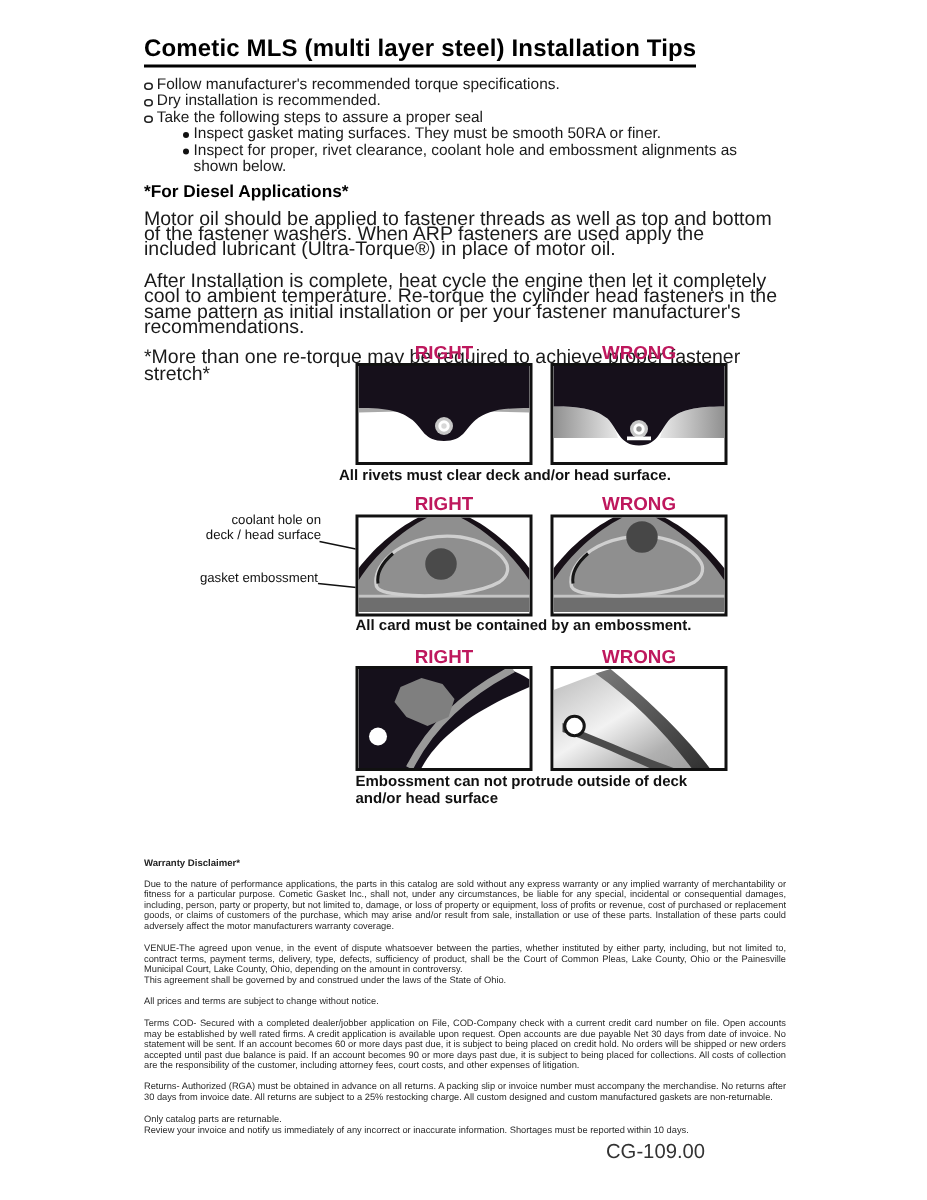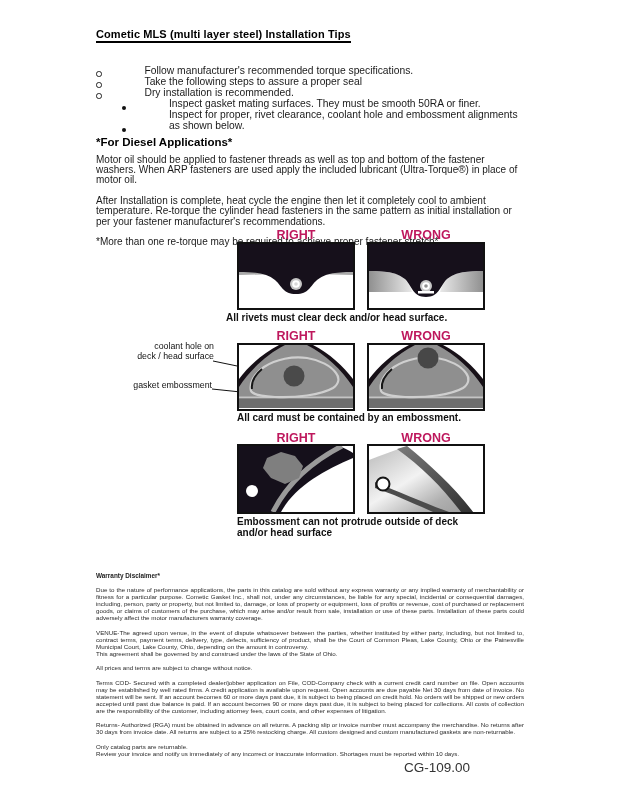--- a/index.html
+++ b/index.html
@@ -1,30 +1,30 @@
 <!DOCTYPE html>
 <html><head>
 <meta charset="utf-8">
 <style>
   html,body{margin:0;padding:0;background:#ffffff;}
   .page{position:relative;width:618px;height:800px;background:#ffffff;overflow:hidden;
         font-family:"Liberation Sans",sans-serif;color:#1a1a1a;}
   
   .content{position:absolute;left:96px;top:24px;width:424px;}
-  .title{font-size:11px;font-weight:700;color:#000;display:inline-block;
-         border-bottom:2px solid #000;padding-bottom:1px;margin:0 0 23px 0;letter-spacing:.1px;}
+  .title{font-size:16px;font-weight:700;color:#000;display:inline-block;
+         border-bottom:2px solid #000;padding-bottom:1px;margin:0 0 7px 0;letter-spacing:.1px;}
   ul.tips{list-style:none;margin:0;padding:0;font-size:10.3px;line-height:10.6px;}
-  ul.tips li{display:flex;align-items:flex-end;margin:0 0 0.5px 0;gap:40px;}
+  ul.tips li{display:flex;align-items:flex-start;margin:0 0 0.5px 0;}
   .b-open{flex:0 0 auto;width:3.5px;height:3.5px;border:1px solid #222;border-radius:50%;
           margin:2.5px 3px 0 0;}
   .b-fill{flex:0 0 auto;width:4px;height:4px;background:#111;border-radius:50%;
           margin:2.5px 3px 0 0;}
   li.sub{padding-left:26px;}
   .diesel-h{font-size:11.5px;font-weight:700;color:#000;margin:4px 0 7px 0;}
-  .dp{font-size:10px;line-height:10.4px;margin:0 0 10px 0;}
+  .dp{font-size:13px;line-height:10.4px;margin:0 0 10px 0;}
   
   .abs{position:absolute;}
   .rw-label{position:absolute;width:118px;text-align:center;font-size:12.5px;
             font-weight:700;color:#be185d;}
   .figbox{position:absolute;width:118px;height:68px;border:2px solid #111;
           box-sizing:border-box;background:#fff;}
   .figbox svg{display:block;}
   .fig-cap{position:absolute;font-size:10px;font-weight:700;color:#111;line-height:11px;}
   .leader-label{position:absolute;text-align:right;font-size:8.8px;line-height:9.6px;
                 color:#111;white-space:pre-line;}
@@ -42,25 +42,25 @@
 
   <div class="content">
     <h1 class="title">Cometic MLS (multi layer steel) Installation Tips</h1>
     <ul class="tips">
       <li>
           <span class="b-open"></span>
           <span>Follow manufacturer's recommended torque specifications.</span>
         </li>
       <li>
           <span class="b-open"></span>
-          <span>Take the following steps to assure a proper seal</span>
+          <span>Dry installation is recommended.</span>
         </li>
       <li>
           <span class="b-open"></span>
-          <span>Dry installation is recommended.</span>
+          <span>Take the following steps to assure a proper seal</span>
         </li>
       <li class="sub">
           <span class="b-fill"></span>
           <span>Inspect gasket mating surfaces.  They must be smooth 50RA or finer.</span>
         </li>
       <li class="sub">
           <span class="b-fill"></span>
           <span>Inspect for proper, rivet clearance, coolant hole and embossment alignments as shown below.</span>
         </li>
     </ul>

